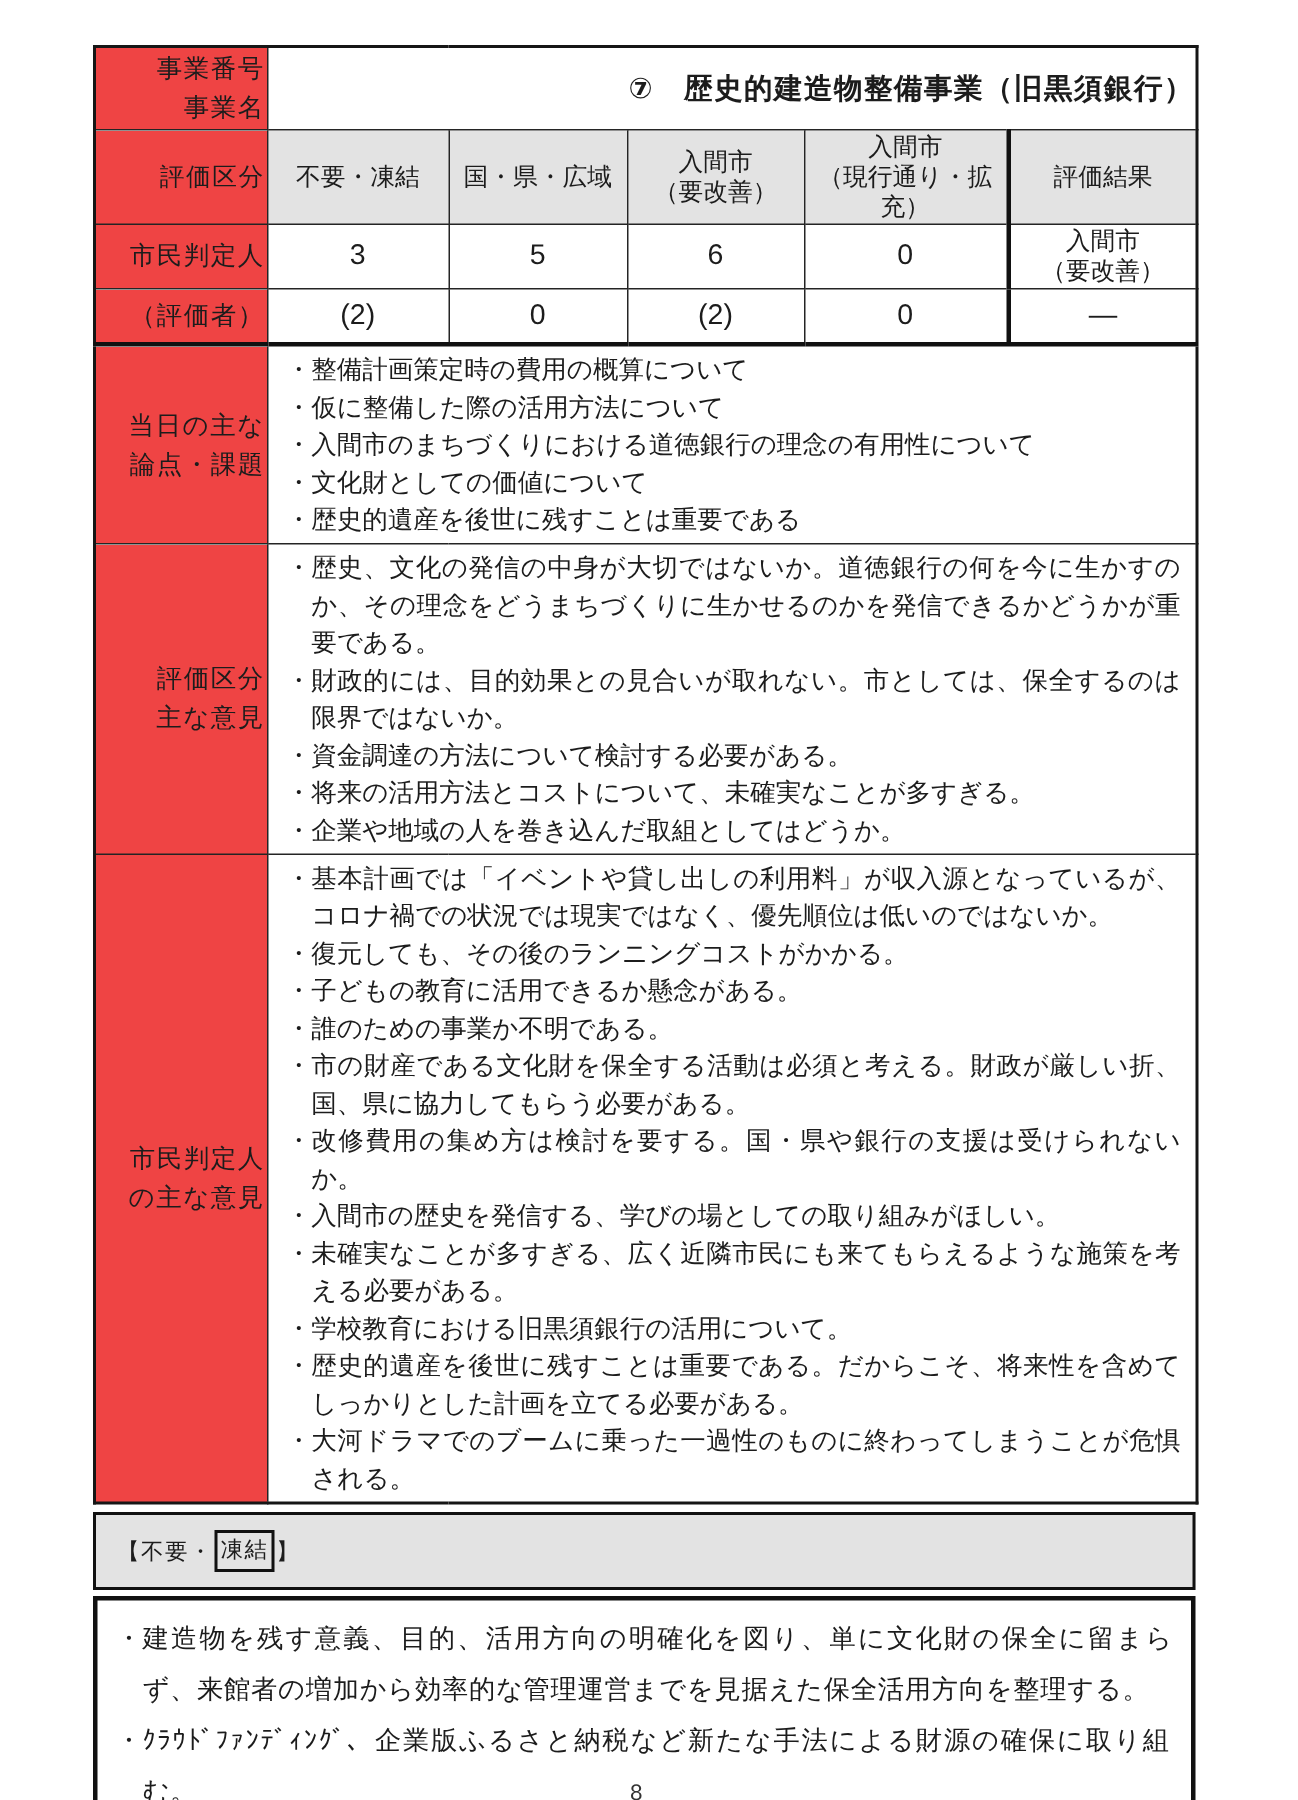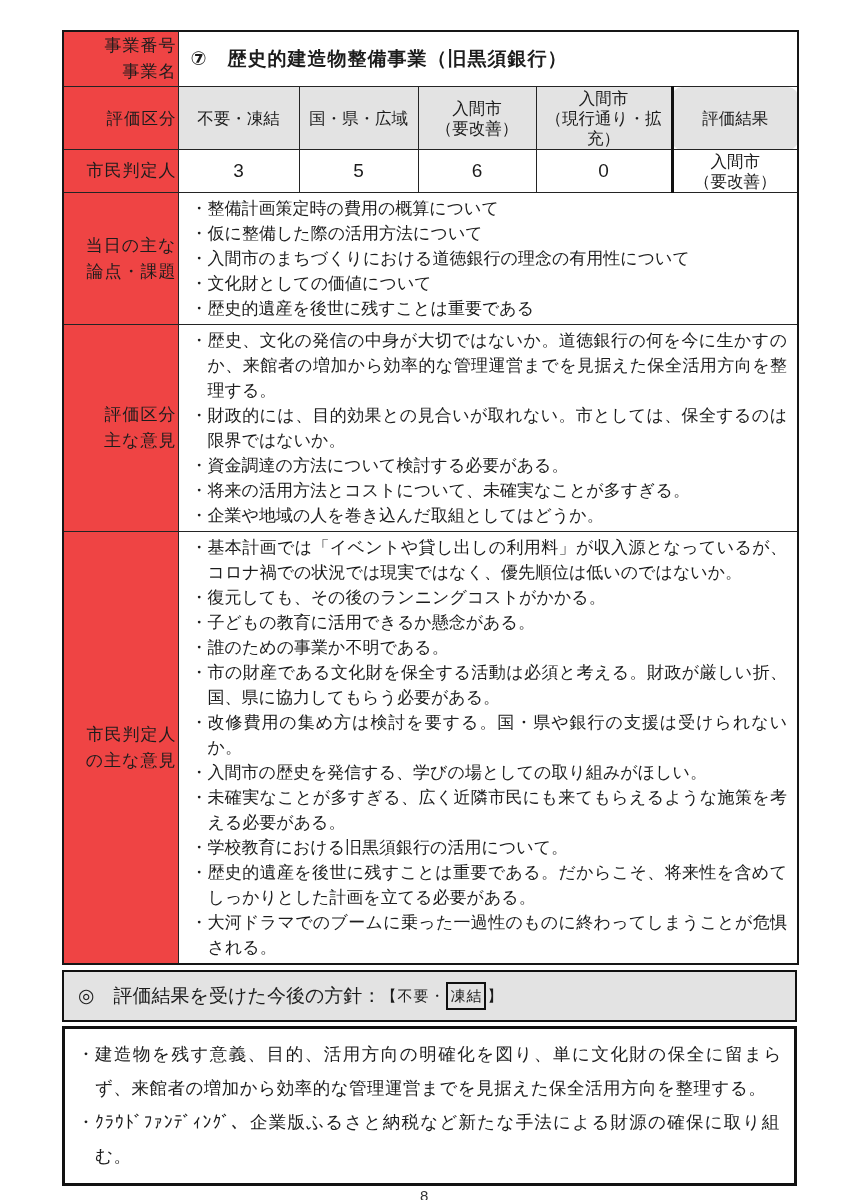--- a/index.html
+++ b/index.html
@@ -11,24 +11,24 @@
   }
   .doc{position:absolute;left:62px;top:30px;width:735px;}
   table.main{border-collapse:collapse;table-layout:fixed;width:735px;border:2px solid #161616;}
   table.main td{border:1px solid #242424;overflow:hidden;}
   .gray{background:#e3e3e3;}
   .center{text-align:center;vertical-align:middle;}
   .pre{white-space:pre-line;}
   .lbl{background:#ef4444;text-align:right;vertical-align:middle;
        font-size:17px;line-height:26px;white-space:pre-line;letter-spacing:1px;}
   .colhead{font-size:16.5px;line-height:20px;}
-  .title-cell{font-weight:bold;font-size:19px;padding-left:12px;vertical-align:middle;letter-spacing:1px;}
+  .title-cell{font-weight:bold;font-size:19px;padding-left:12px;vertical-align:middle;letter-spacing:1px;text-align:right;}
   .num{font-size:19px;text-align:center;vertical-align:middle;}
   .result-cell{font-size:16.5px;line-height:20px;}
-  .thickL{border-left:3px solid #111 !important;border-radius:10px;}
+  .thickL{border-left:3px solid #111 !important;}
   .thickB td{border-bottom:3px solid #111 !important;}
   .bullets{padding:3px 10px 3px 12px;vertical-align:middle;}
   .b-item{display:flex;font-size:17px;line-height:25px;}
   .b-item .dot{flex:0 0 17px;}
   .b-item .b-text{flex:1;text-align:justify;}
   .policy{margin-top:5px;border:2px solid #111;background:#e3e3e3;
           height:48px;display:flex;align-items:center;padding:0 14px;font-size:19px;}
   .policy .strong{font-weight:normal;font-size:15px;letter-spacing:1px;}
   .boxed{display:inline-block;border:2px solid #111;padding:0 2px;margin:11px 1px;line-height:24px;}
   .future{margin-top:4px;border:3px solid #111;padding:8px 12px 10px 12px;background:#fff;}
@@ -73,20 +73,28 @@
     <tr style="height:42px">
       <td class="lbl">市民判定人</td>
       <td class="num">3</td>
       <td class="num">5</td>
       <td class="num">6</td>
       <td class="num">0</td>
       <td class="center result-cell pre thickL">入間市
 （要改善）</td>
     </tr>
 
+    <tr style="height:37px" class="thickB">
+      <td class="lbl">（評価者）</td>
+      <td class="num">(2)</td>
+      <td class="num">0</td>
+      <td class="num">(2)</td>
+      <td class="num">0</td>
+      <td class="num thickL">―</td>
+    </tr>
 
     <tr style="height:132px">
       <td class="lbl">当日の主な
 論点・課題</td>
       <td class="bullets" colspan="5">
 
           <div class="b-item">
             <span class="dot">・</span>
             <span class="b-text">整備計画策定時の費用の概算について</span>
           </div>
@@ -113,21 +121,21 @@
         </td>
     </tr>
 
     <tr style="height:206px">
       <td class="lbl">評価区分
 主な意見</td>
       <td class="bullets" colspan="5">
 
           <div class="b-item">
             <span class="dot">・</span>
-            <span class="b-text">歴史、文化の発信の中身が大切ではないか。道徳銀行の何を今に生かすのか、来館者の増加から効率的な管理運営までを見据えた保全活用方向を整理する。</span>
+            <span class="b-text">歴史、文化の発信の中身が大切ではないか。道徳銀行の何を今に生かすのか、その理念をどうまちづくりに生かせるのかを発信できるかどうかが重要である。</span>
           </div>
 
           <div class="b-item">
             <span class="dot">・</span>
             <span class="b-text">財政的には、目的効果との見合いが取れない。市としては、保全するのは限界ではないか。</span>
           </div>
 
           <div class="b-item">
             <span class="dot">・</span>
             <span class="b-text">資金調達の方法について検討する必要がある。</span>
@@ -203,21 +211,20 @@
           <div class="b-item">
             <span class="dot">・</span>
             <span class="b-text">大河ドラマでのブームに乗った一過性のものに終わってしまうことが危惧される。</span>
           </div>
         </td>
     </tr>
   </tbody>
     </table>
 
   <div class="policy">
-    <span>◎　評価結果を受けた今後の方針：</span>
       <span class="strong">【不要・</span>
       <span class="strong boxed">凍結</span>
       <span class="strong">】</span>
   </div>
 
   <div class="future">
 
       <div class="f-item">
         <span class="dot">・</span>
         <span class="f-text">建造物を残す意義、目的、活用方向の明確化を図り、単に文化財の保全に留まらず、来館者の増加から効率的な管理運営までを見据えた保全活用方向を整理する。</span>

